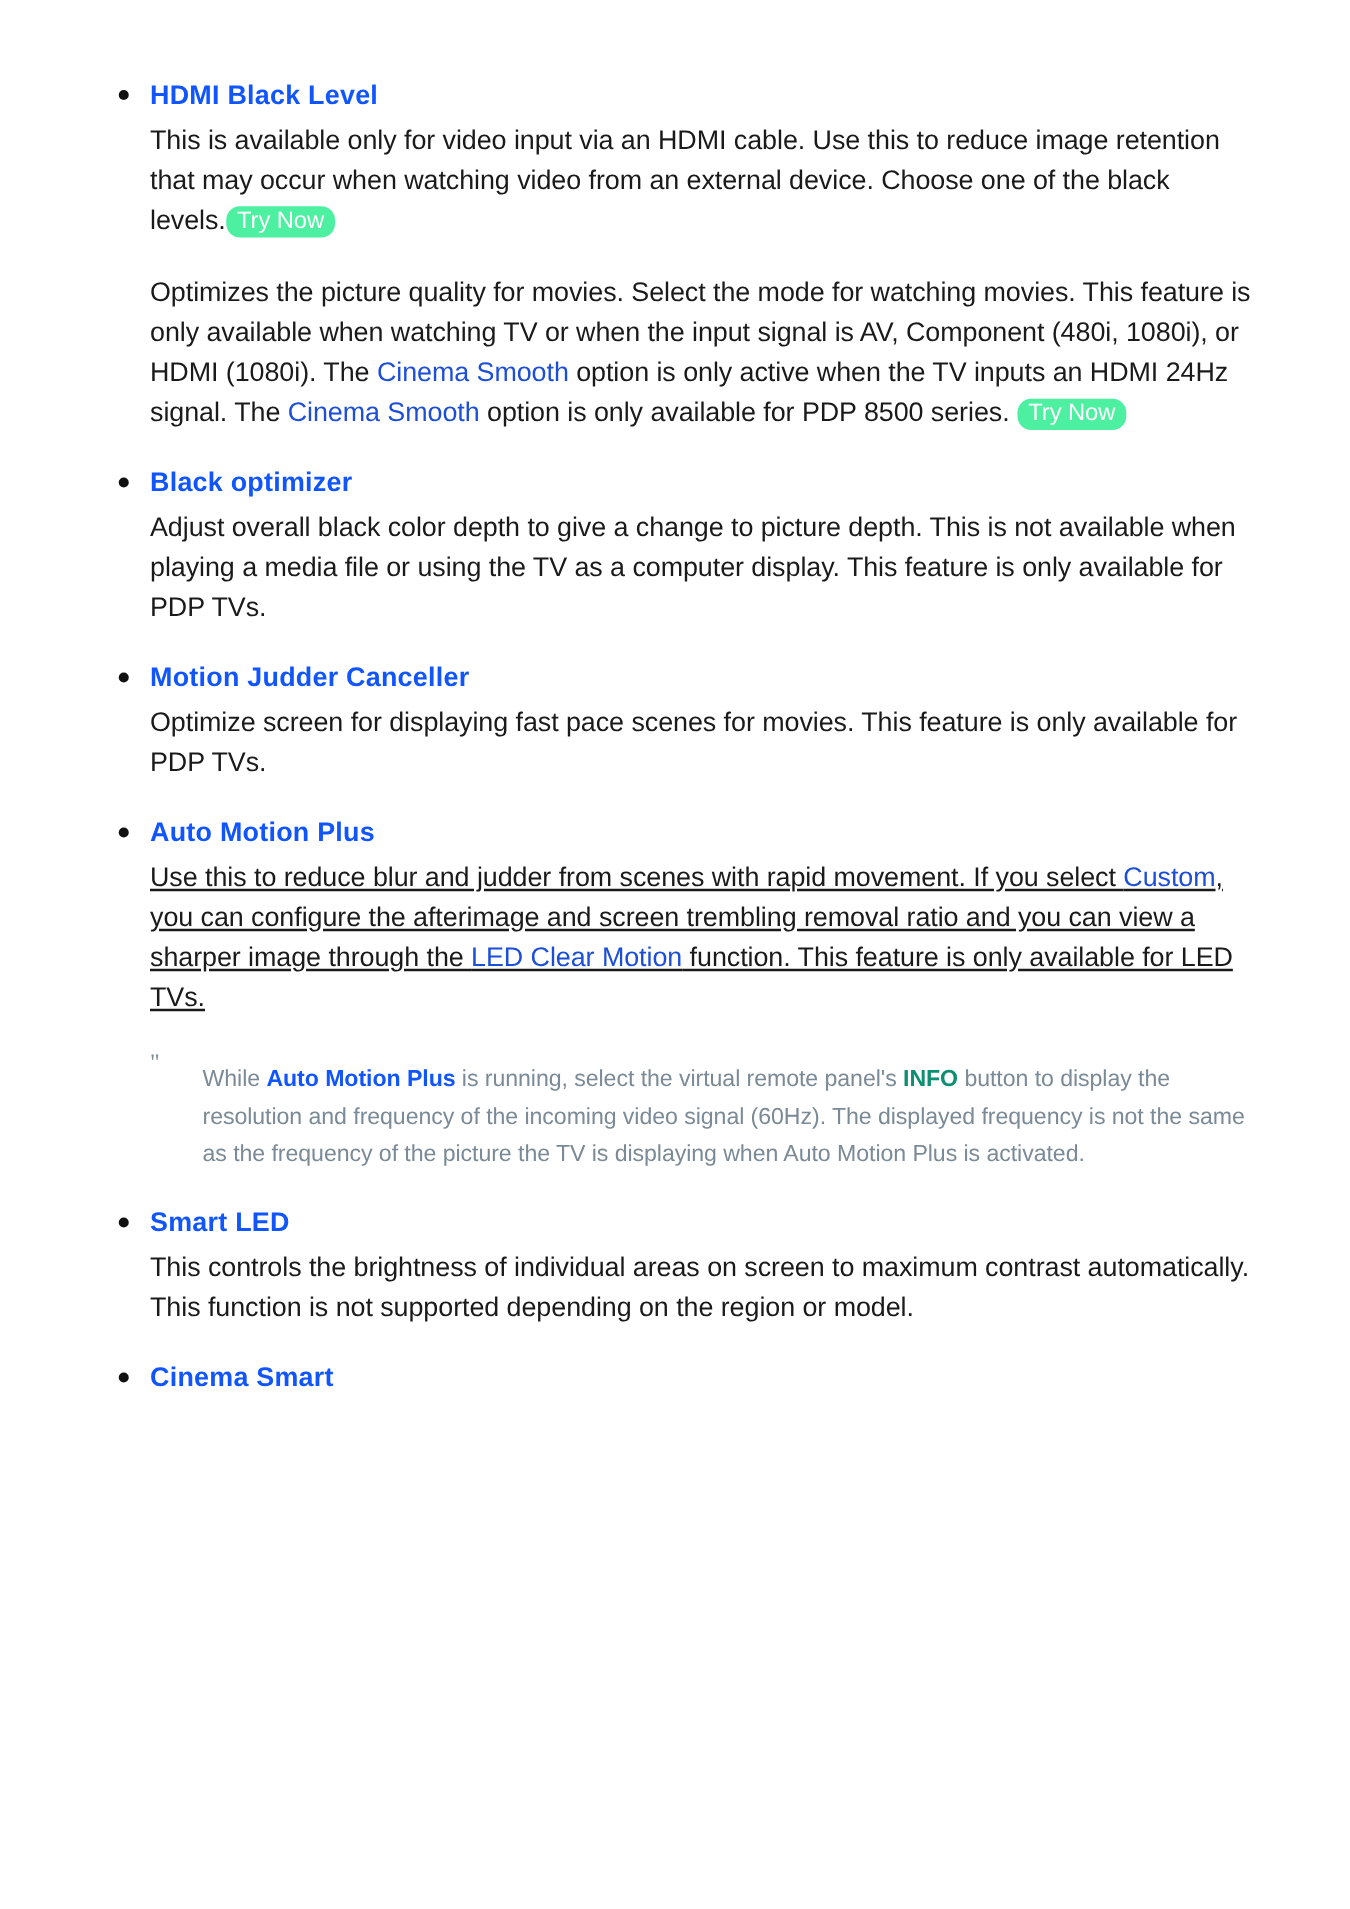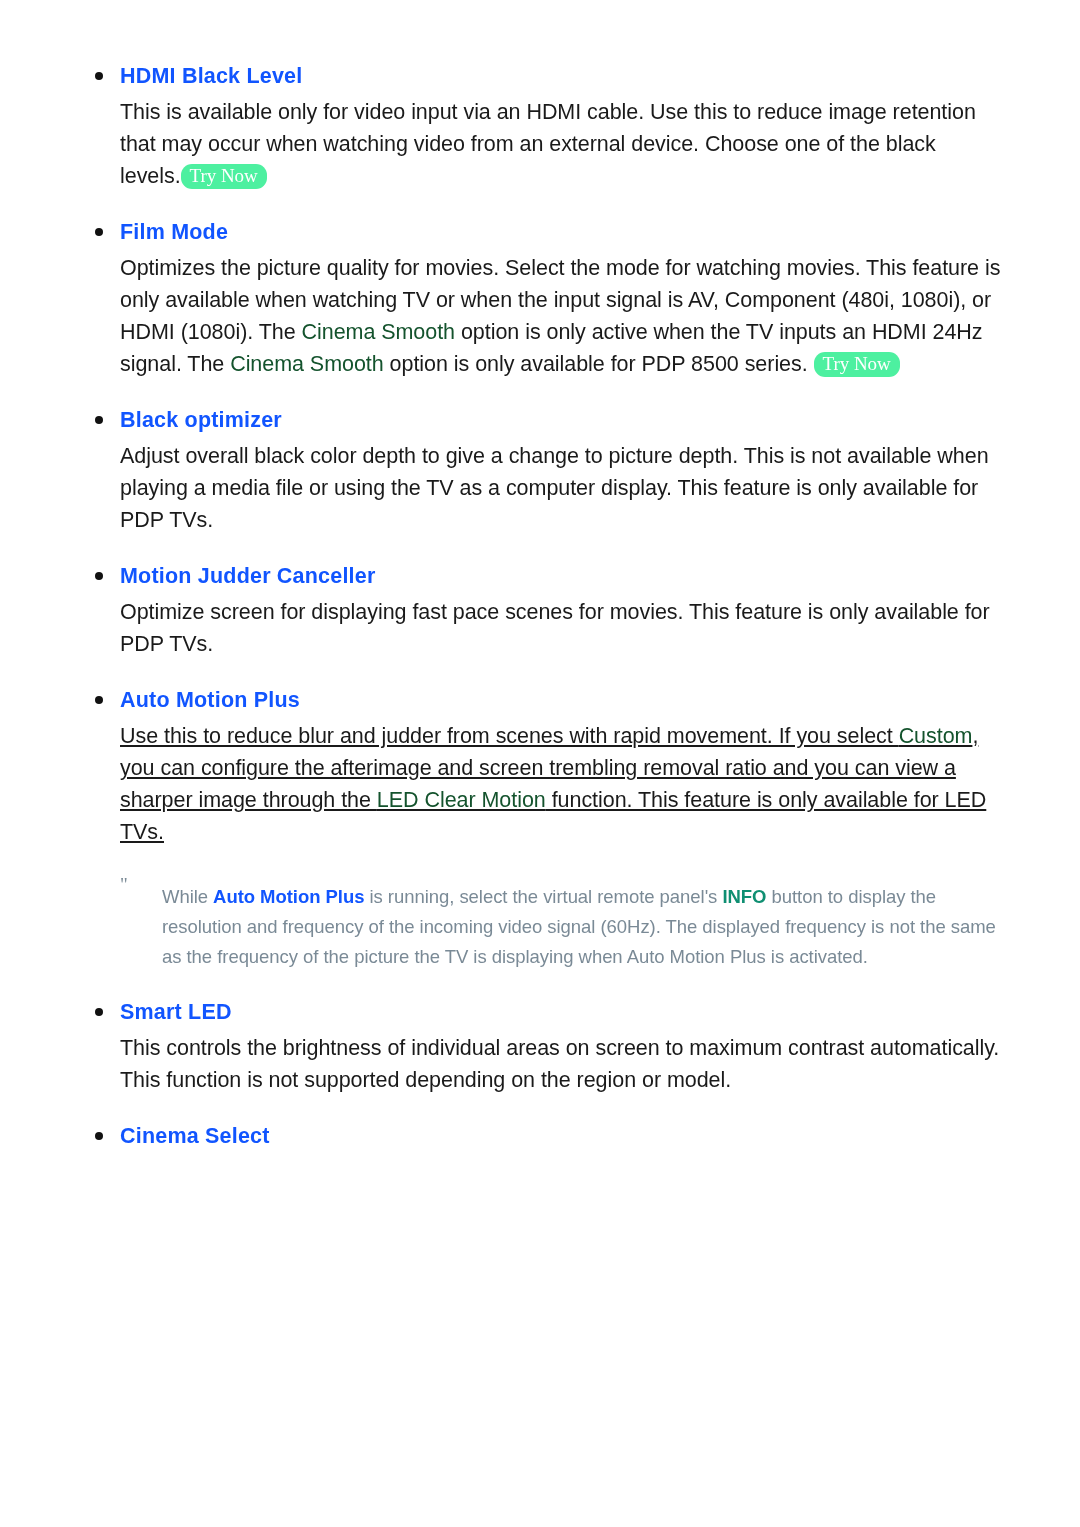--- a/index.html
+++ b/index.html
@@ -53,35 +53,34 @@
     margin: 0 0 26px 32px;
     font-size: 21.5px;
     line-height: 32px;
     color: #1a1a1a;
     max-width: 882px;
     letter-spacing: -0.05px;
   }
   .body.tight { margin-bottom: 22px; text-decoration: underline; }
 
   .blue {
-    color: #14532d;
+    color: #1d4ed8;
   }
 
   
   .trynow {
     display: inline-block;
     background: #4df0a0;
     color: #ffffff;
     border-radius: 11px;
     padding: 1px 9px 2px 9px;
     font-size: 19px;
     line-height: 22px;
     vertical-align: 1px;
     white-space: nowrap;
-    font-family: Liberation Serif, serif;
   }
 
   
   .note {
     display: flex;
     margin: 12px 0 26px 32px;
     max-width: 890px;
   }
   .note-mark {
     flex: 0 0 auto;
@@ -115,24 +114,20 @@
 
   <div class="section">
     <div class="heading-row">
       <span class="bullet"></span>
       <span class="heading">HDMI Black Level</span>
     </div>
     <p class="body"><span>This is available only for video input via an HDMI cable. Use this to reduce image retention that may occur when watching video from an external device. Choose one of the black levels.</span><span class="trynow">Try Now</span></p>
   </div>
 
   <div class="section">
-    <div class="heading-row">
-      <span class="bullet"></span>
-      <span class="heading">Film Mode</span>
-    </div>
     <p class="body"><span>Optimizes the picture quality for movies. Select the mode for watching movies. This feature is only available when watching TV or when the input signal is AV, Component (480i, 1080i), or HDMI (1080i). The </span><span class="blue">Cinema Smooth</span><span> option is only active when the TV inputs an HDMI 24Hz signal. The </span><span class="blue">Cinema Smooth</span><span> option is only available for PDP 8500 series.</span> <span class="trynow">Try Now</span></p>
   </div>
 
   <div class="section">
     <div class="heading-row">
       <span class="bullet"></span>
       <span class="heading">Black optimizer</span>
     </div>
     <p class="body">Adjust overall black color depth to give a change to picture depth. This is not available when playing a media file or using the TV as a computer display. This feature is only available for PDP TVs.</p>
   </div>
@@ -162,17 +157,17 @@
     <div class="heading-row">
       <span class="bullet"></span>
       <span class="heading">Smart LED</span>
     </div>
     <p class="body">This controls the brightness of individual areas on screen to maximum contrast automatically. This function is not supported depending on the region or model.</p>
   </div>
 
   <div class="section">
     <div class="heading-row">
       <span class="bullet"></span>
-      <span class="heading">Cinema Select</span>
+      <span class="heading">Cinema Smart</span>
     </div>
   </div>
 
 </div>
 
 </body></html>

